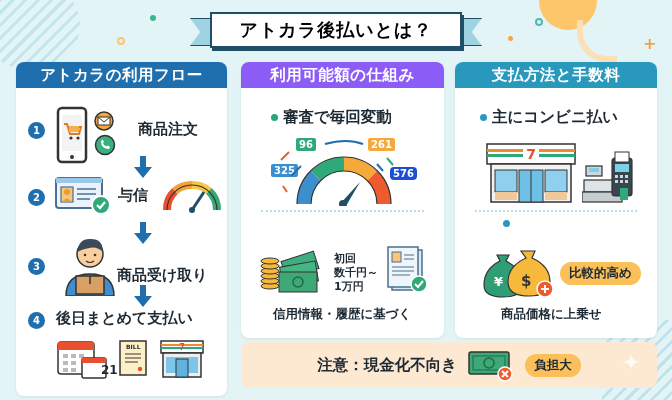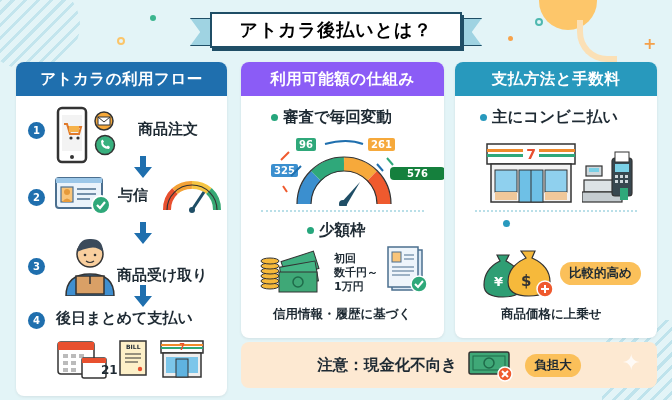--- a/index.html
+++ b/index.html
@@ -44,21 +44,21 @@
     font-size: 18px; font-weight: bold; color: #000000; letter-spacing: 1px;
     box-shadow: 2px 3px 0 #1f4e66;
   }
 
   
   .panel {
     background: #fff; border-radius: 8px; overflow: hidden;
     box-shadow: 0 1px 3px rgba(0,0,0,.08);
   }
   .panel-head {
-    height: 34px; display: flex; align-items: center; justify-content: center;
+    height: 26px; display: flex; align-items: center; justify-content: center;
     color: #fff; font-weight: bold; font-size: 15.5px; letter-spacing: .5px;
   }
   .p-left  { left: 16px;  top: 62px; width: 211px; height: 334px; }
   .p-mid   { left: 241px; top: 62px; width: 203px; height: 276px; }
   .p-right { left: 455px; top: 62px; width: 202px; height: 276px; }
   .p-left .panel-head  { background: #1f6fae; }
   .p-mid .panel-head   { background: #8b5cf6; }
   .p-right .panel-head { background: #2899bd; }
 
   .step-num {
@@ -227,36 +227,32 @@
     <path d="M48 14 A40 40 0 0 1 76 26" fill="none" stroke="#f6a93b" stroke-width="14"></path>
     <path d="M76 26 A40 40 0 0 1 88 54" fill="none" stroke="#ef5a2e" stroke-width="14"></path>
     <path d="M1 54 A47 47 0 0 1 95 54" fill="none" stroke="#333" stroke-width="1.2"></path>
     <path d="M15 54 A33 33 0 0 1 81 54" fill="none" stroke="#333" stroke-width="1.2"></path>
     <path d="M44 54 L64 32 L50 56 z" fill="#1f4e66"></path>
     <circle cx="47" cy="54" r="4" fill="#1f4e66"></circle>
   </svg>
   <div class="abs" style="left:30px;top:102px;background:#3b8fcf;color:#fff;font-size:10px;font-weight:bold;padding:1px 3px;border-radius:2px;">325</div>
   <div class="abs" style="left:55px;top:76px;background:#2fa87a;color:#fff;font-size:10px;font-weight:bold;padding:1px 3px;border-radius:2px;">96</div>
   <div class="abs" style="left:127px;top:76px;background:#f6a93b;color:#fff;font-size:10px;font-weight:bold;padding:1px 3px;border-radius:2px;">261</div>
-  <div class="abs" style="left:149px;top:105px;background:#15803d;color:#fff;font-size:10px;font-weight:bold;padding:1px 17px;border-radius:4px;">576</div>
+  <div class="abs" style="left:149px;top:105px;background:#1d4ed8;color:#fff;font-size:10px;font-weight:bold;padding:1px 3px;border-radius:4px;">576</div>
   <svg class="abs" style="left:28px;top:76px;" width="150" height="60" viewBox="0 0 150 60">
     <path d="M12 22 l8 -8" stroke="#ef5a2e" stroke-width="2" fill="none"></path>
     <path d="M22 38 l10 -10" stroke="#1f6fae" stroke-width="2" fill="none"></path>
     <path d="M56 6 q22 -6 38 0" stroke="#1f6fae" stroke-width="2" fill="none"></path>
     <path d="M118 20 l6 7" stroke="#2fa87a" stroke-width="2" fill="none"></path>
     <path d="M108 26 l6 7" stroke="#1f6fae" stroke-width="2" fill="none"></path>
     <path d="M14 48 l4 6" stroke="#ef5a2e" stroke-width="2" fill="none"></path>
   </svg>
 
   <div class="abs dotted-sep" style="left:20px;top:148px;width:163px;"></div>
 
-  <div class="abs bullet-title" style="left:66px;top:158px;">
-    <span class="bullet" style="background:#26a67c;"></span>
-    <span>少額枠</span>
-  </div>
 
   <svg class="abs" style="left:18px;top:186px;" width="62" height="46" viewBox="0 0 62 46">
     <g fill="#f6b93b" stroke="#333" stroke-width="1">
       <ellipse cx="11" cy="38" rx="9" ry="3"></ellipse>
         <ellipse cx="11" cy="33" rx="9" ry="3"></ellipse>
       <ellipse cx="11" cy="28" rx="9" ry="3"></ellipse>
         <ellipse cx="11" cy="23" rx="9" ry="3"></ellipse>
       <ellipse cx="11" cy="18" rx="9" ry="3"></ellipse>
         <ellipse cx="11" cy="13" rx="9" ry="3"></ellipse>
     </g>

